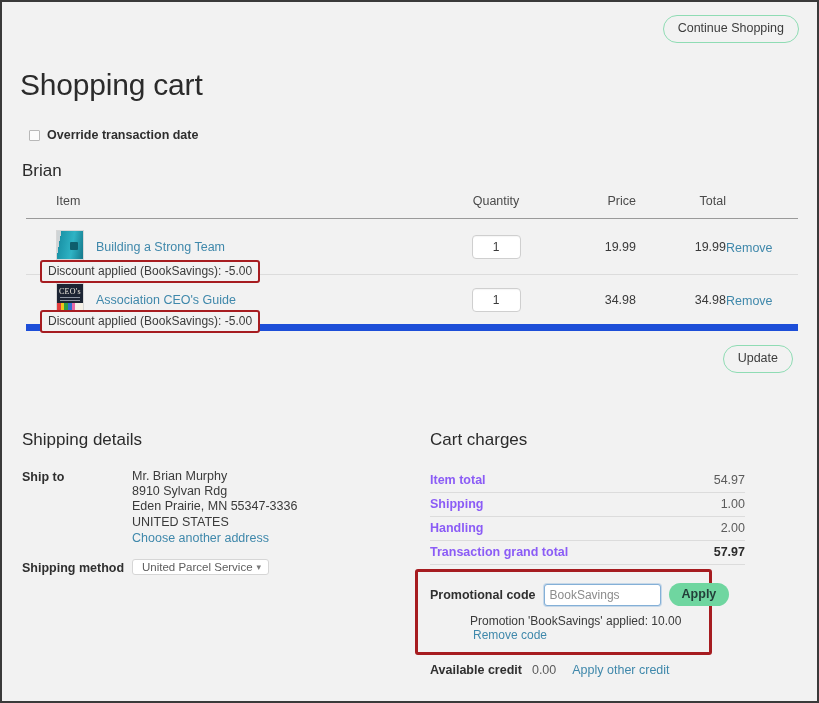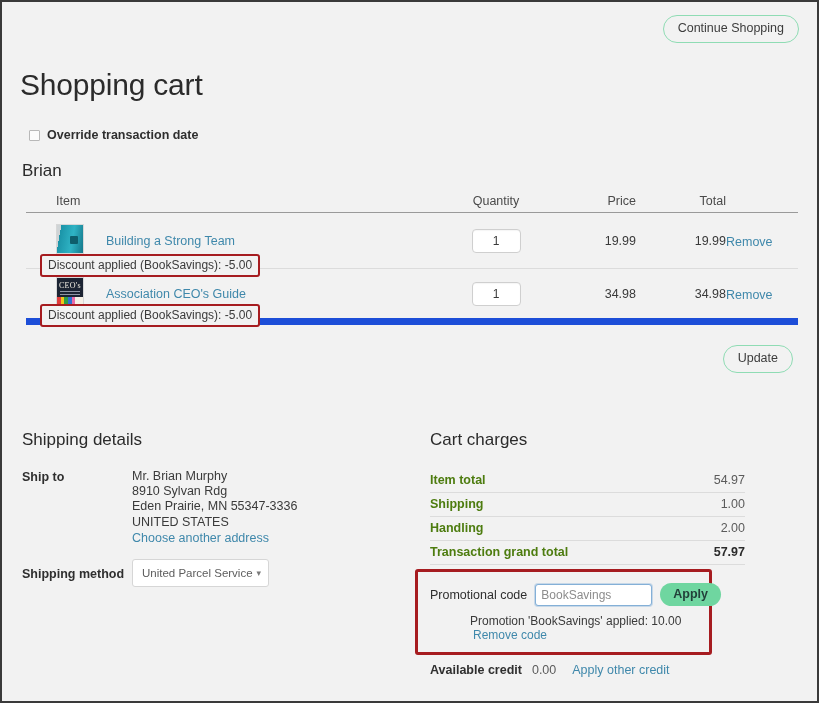--- a/index.html
+++ b/index.html
@@ -80,21 +80,21 @@
   }
 
   .items-table {
     position: absolute;
     top: 192px; left: 24px;
     width: 772px;
   }
   .th-row {
     display: flex;
     align-items: flex-start;
-    padding: 0 0 4px 0;
+    padding: 0 0 10px 0;
     border-bottom: 1px solid #9a9a9a;
   }
   .th {
     font-size: 12.5px;
     color: #4a4a4a;
   }
   .c-item   { width: 420px; padding-left: 30px; }
   .c-qty    { width: 100px; text-align: center; }
   .c-price  { width: 90px;  text-align: right; }
   .c-total  { width: 90px;  text-align: right; }
@@ -107,21 +107,21 @@
     border-bottom: 1px solid #dcdcdc;
     position: relative;
   }
   .item-row.last { border-bottom: 7px solid #1d4ed8; }
 
   .item-cell {
     width: 420px;
     padding-left: 30px;
     display: flex;
     align-items: center;
-    gap: 22px;
+    gap: 12px;
     position: relative;
     align-self: stretch;
   }
 
   .thumb {
     width: 28px; height: 30px;
     flex: none;
     position: relative;
     margin-top: -4px;
     border: 1px solid #d7d7d7;
@@ -247,21 +247,21 @@
     cursor: pointer;
     display: inline-block;
     margin-top: 1px;
   }
   .ship-method-row {
     display: flex;
     align-items: center;
     margin-top: 13px;
   }
   .select-box {
-    width: 137px; height: 28px;
+    width: 137px; height: 16px;
     border: 1px solid #d6d6d6;
     border-radius: 3px;
     background: #fff;
     display: flex;
     align-items: center;
     justify-content: space-between;
     padding: 0 7px 0 9px;
     font-size: 11.5px;
     color: #5d5d5d;
     cursor: pointer;
@@ -277,21 +277,21 @@
   .charge-row {
     display: flex;
     justify-content: space-between;
     align-items: baseline;
     padding: 4px 0 5px;
     border-bottom: 1px solid #dcdcdc;
   }
   .charge-name {
     font-size: 12.5px;
     font-weight: bold;
-    color: #4d7c0f;
+    color: #8b5cf6;
   }
   .charge-val {
     font-size: 12.5px;
     color: #5b5b5b;
   }
   .charge-row.grand .charge-val {
     font-weight: bold;
     color: #2b2b2b;
   }
 
@@ -305,21 +305,21 @@
     background: #f2f2f2;
     padding: 11px 12px 10px;
   }
   .promo-line1 {
     display: flex;
     align-items: center;
     gap: 8px;
   }
   .promo-label {
     font-size: 12.5px;
-    font-weight: normal;
+    font-weight: bold;
     color: #2f2f2f;
     white-space: nowrap;
   }
   .promo-input {
     width: 117px; height: 22px;
     border: 1px solid #8ab4d8;
     border-radius: 3px;
     background: #fff;
     outline: 2px solid rgba(120,170,215,0.35);
     outline-offset: -1px;

